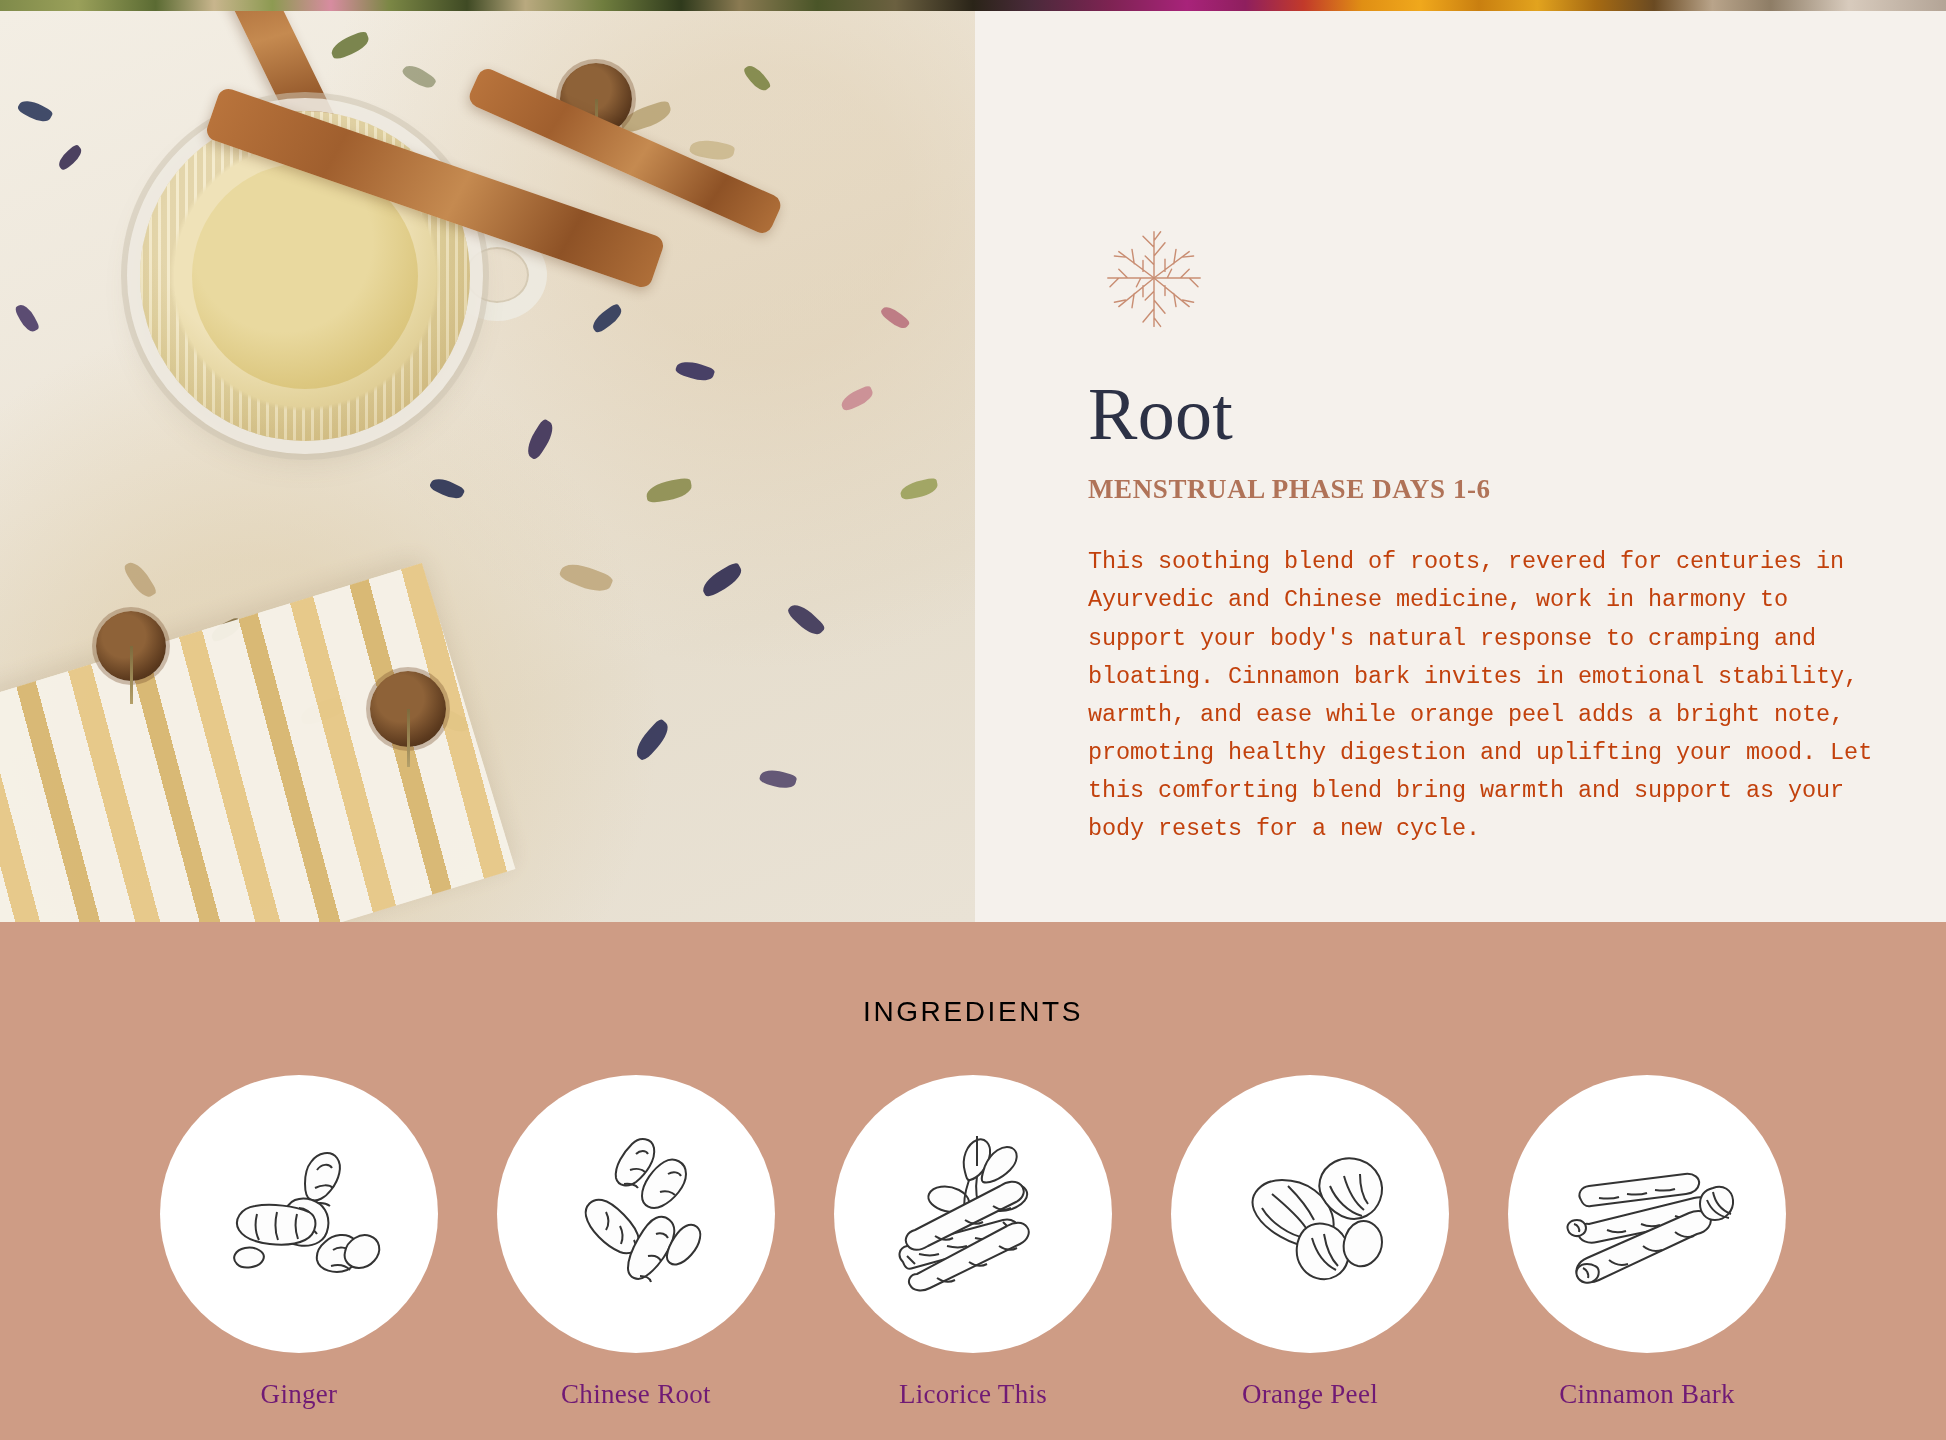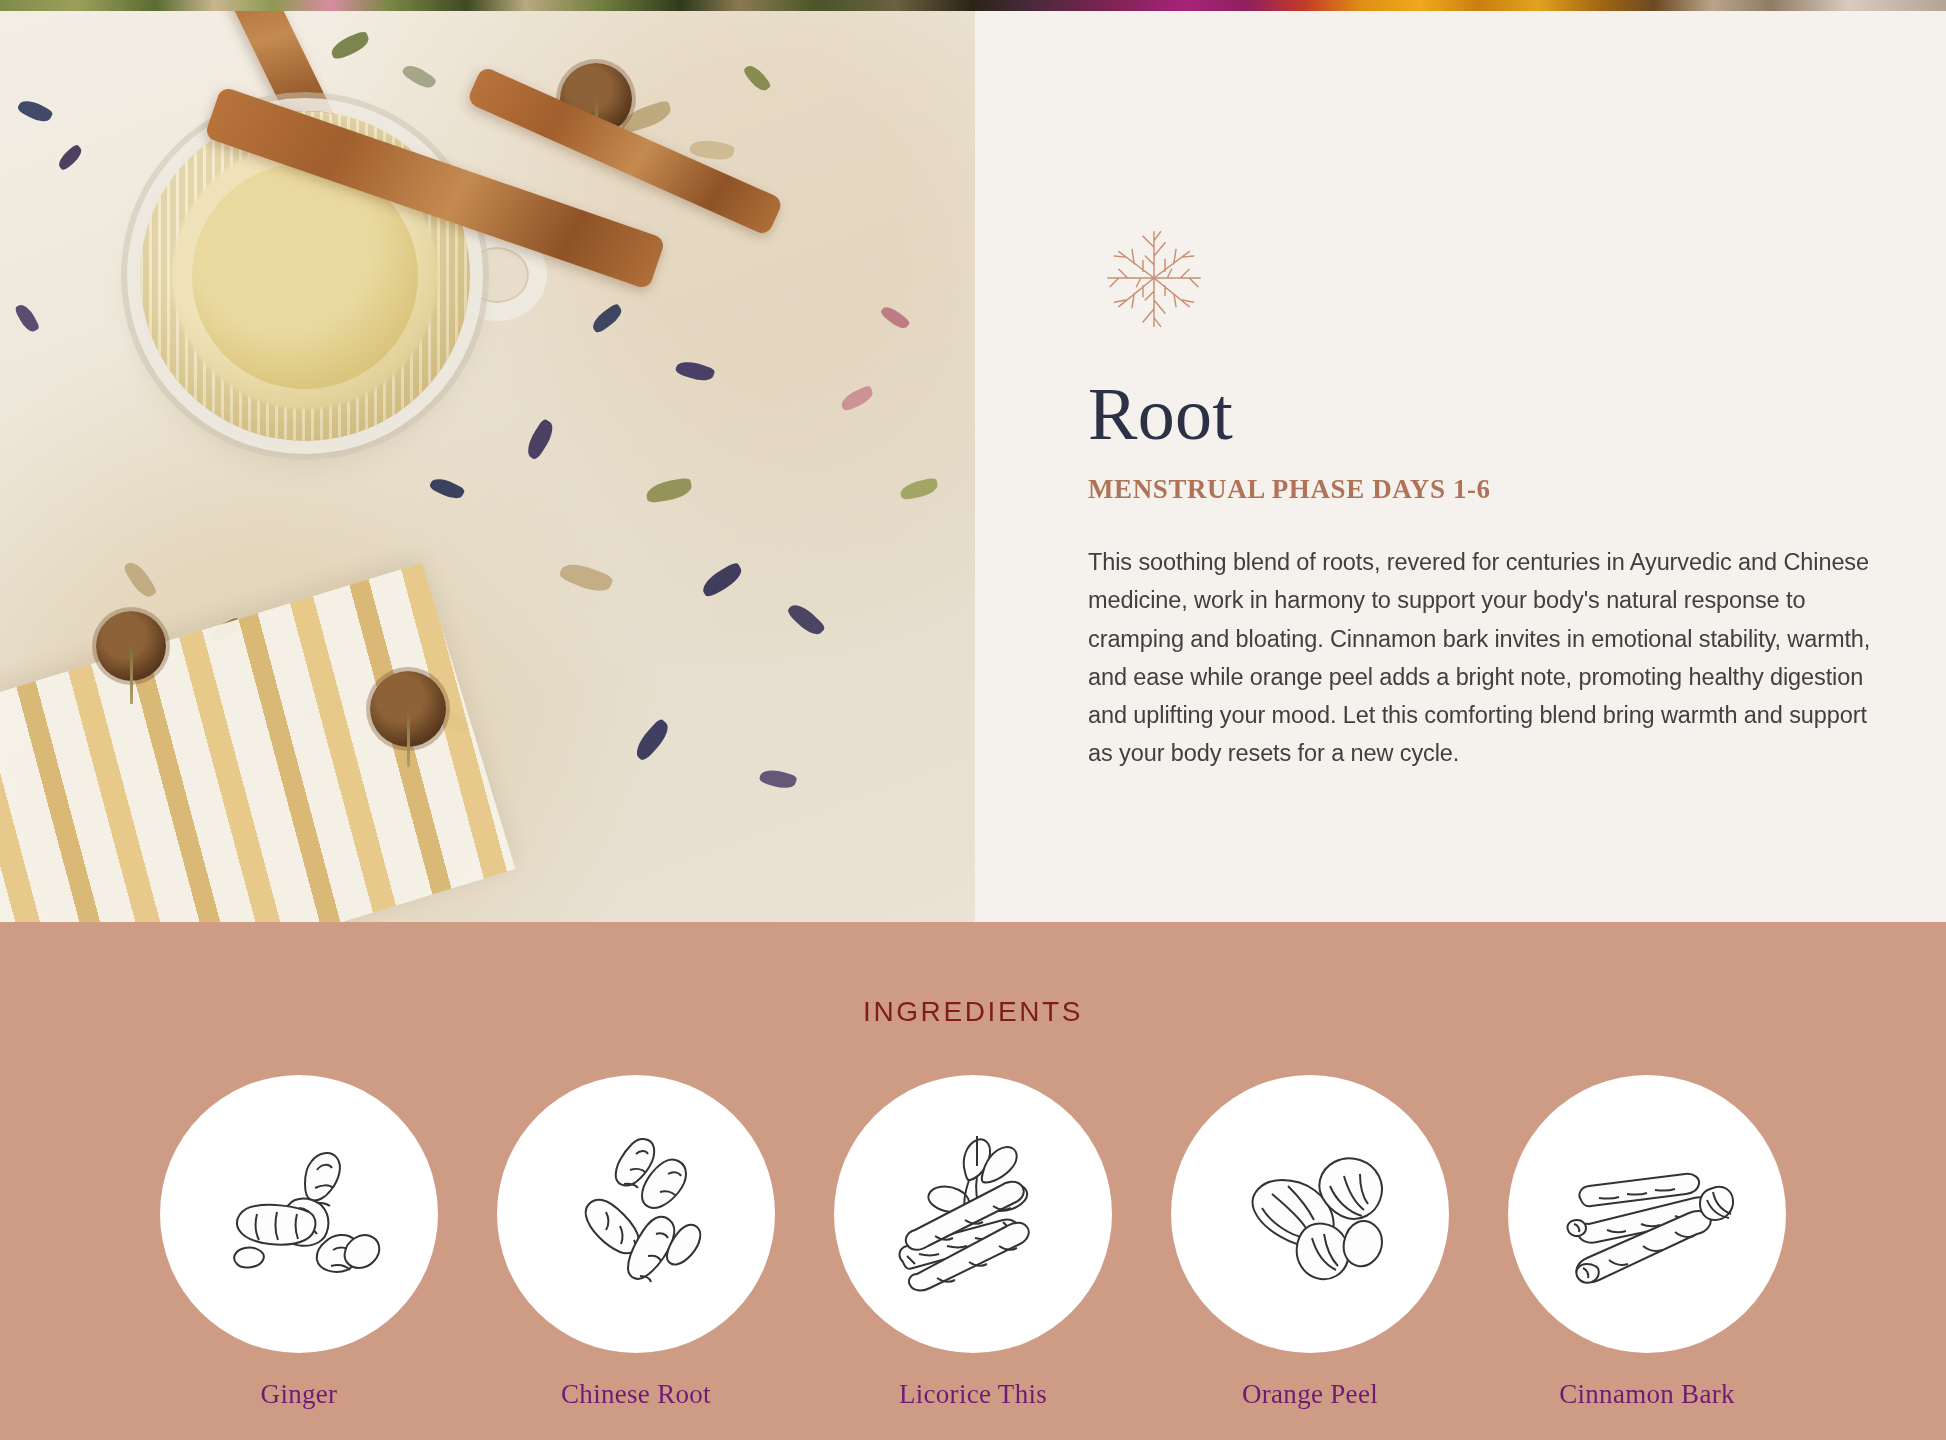--- a/index.html
+++ b/index.html
@@ -125,35 +125,35 @@
     font-family:"Liberation Serif", serif;
     font-size:74px; font-weight:400; line-height:1;
     color:#2C3145; letter-spacing:.3px; margin-bottom:22px;
   }
   .panel-sub {
     font-family:"Liberation Serif", serif;
     font-size:27px; font-weight:600; line-height:1.2;
     color:#B07358; letter-spacing:.6px; margin-bottom:38px;
   }
   .panel-body {
-    font-family:Liberation Sans, sans-serif;
-    font-size:23.5px; line-height:1.62; color:#404040;
+    font-family:Liberation Mono, monospace;
+    font-size:23.5px; line-height:1.62; color:#c2410c;
     max-width:795px; letter-spacing:-.1px;
   }
 
   
   .ingredients {
     position:absolute; left:0; top:922px;
     width:1946px; height:518px;
     background:#CE9C85;
   }
   .ing-heading {
     text-align:center;
     font-family:"Liberation Sans", sans-serif;
-    font-size:28px; letter-spacing:2.6px; color:#7f1d1d;
+    font-size:28px; letter-spacing:2.6px; color:#000000;
     padding-top:74px;
   }
   .ing-row {
     display:flex; justify-content:center; align-items:flex-start;
     gap:59px; margin-top:47px;
   }
   .ing-item { width:278px; text-align:center; }
   .ing-circle {
     width:278px; height:278px; border-radius:50%;
     background:#FFFFFF;

